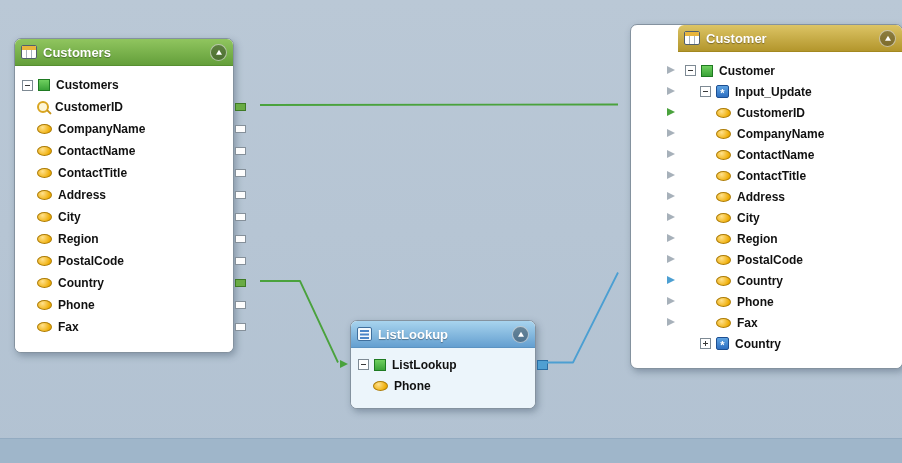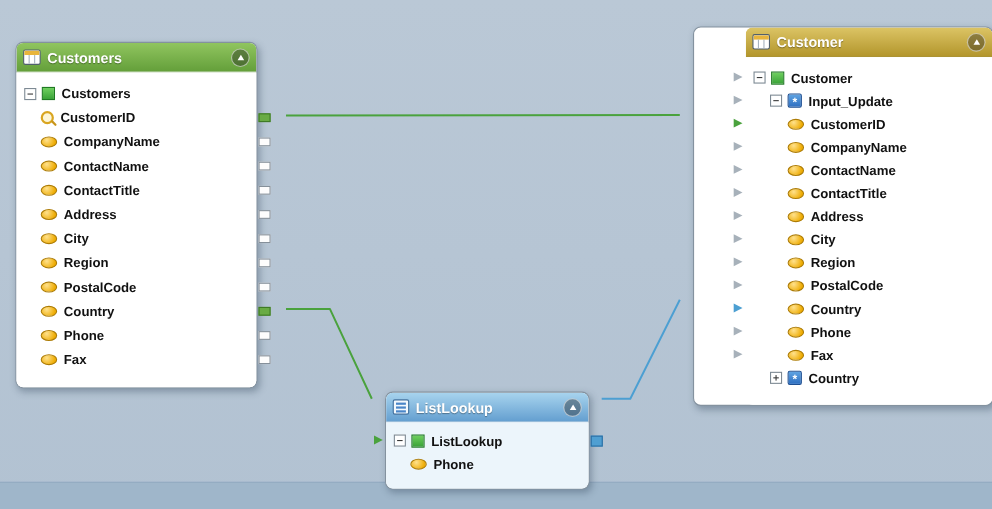--- a/index.html
+++ b/index.html
@@ -203,21 +203,21 @@
         <span class="ic ic-field"></span>
         <span class="lbl">Phone</span>
       </div>
       <div class="row i1 out">
         <span class="ic ic-field"></span>
         <span class="lbl">Fax</span>
       </div>
     </div>
   </div>
 
-  <div class="component" style="left:350px;top:320px;width:184px;margin-top:36px;">
+  <div class="component" style="left:350px;top:320px;width:184px;">
     <div class="comp-header hdr-blue">
       <span class="ic-list"></span>
       <span class="hdr-title">ListLookup</span>
       <span class="collapse-btn"></span>
     </div>
     <div class="comp-body body-blue" style="padding:6px 0 12px;">
       <div class="row i0 in in-g outsq">
         <span class="exp"></span>
         <span class="ic ic-el"></span>
         <span class="lbl b">ListLookup</span>

